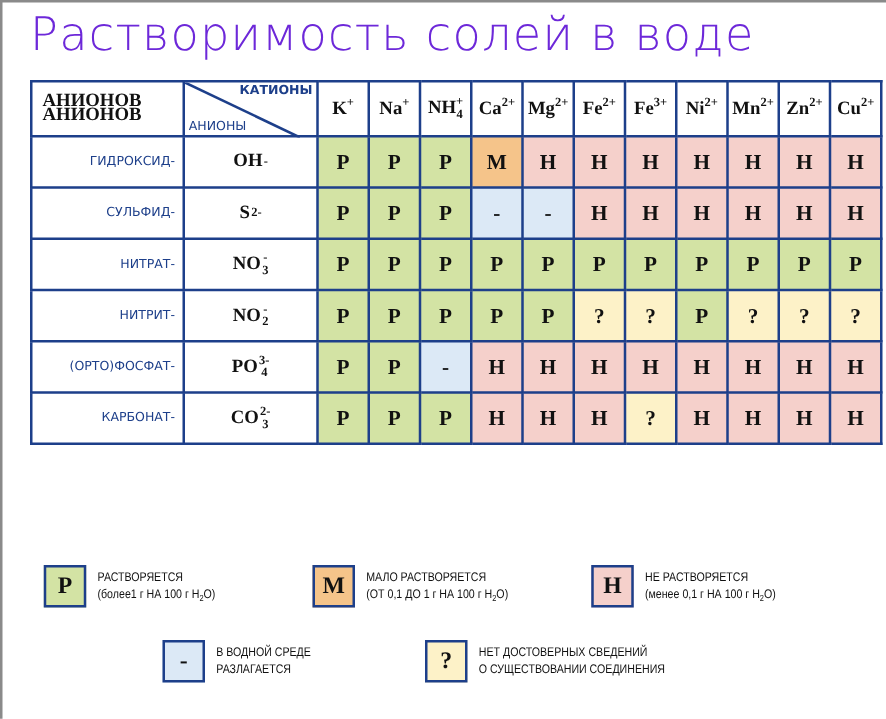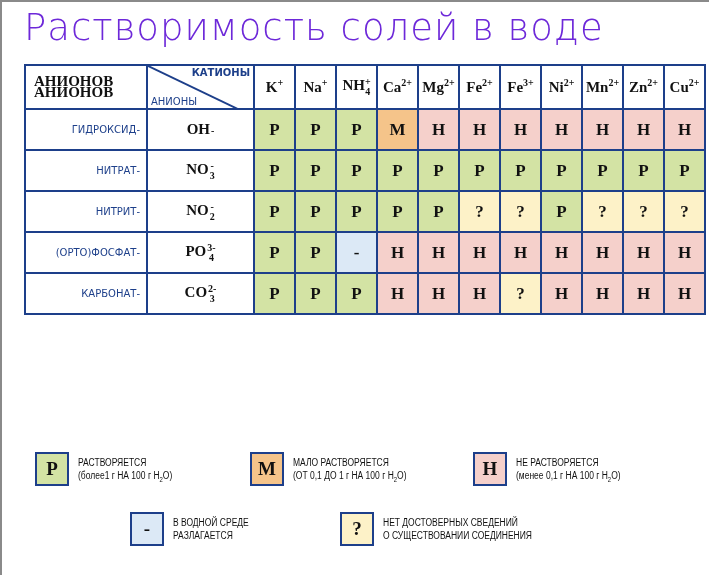--- a/index.html
+++ b/index.html
@@ -76,20 +76,38 @@
         <td class="cell c-M">М</td>
         <td class="cell c-H">Н</td>
         <td class="cell c-H">Н</td>
         <td class="cell c-H">Н</td>
         <td class="cell c-H">Н</td>
         <td class="cell c-H">Н</td>
         <td class="cell c-H">Н</td>
         <td class="cell c-H">Н</td>
       </tr>
       <tr>
+        <td class="name">СУЛЬФИД-</td>
+        <td class="anion"><span>S</span><span class="supsub" style="display:inline-flex;flex-direction:column;vertical-align:middle;line-height:10px;font-size:10px;margin-left:1px;">
+            <span>2-</span>
+            <span></span>
+          </span></td>
+        <td class="cell c-P">Р</td>
+        <td class="cell c-P">Р</td>
+        <td class="cell c-P">Р</td>
+        <td class="cell c-D">-</td>
+        <td class="cell c-D">-</td>
+        <td class="cell c-H">Н</td>
+        <td class="cell c-H">Н</td>
+        <td class="cell c-H">Н</td>
+        <td class="cell c-H">Н</td>
+        <td class="cell c-H">Н</td>
+        <td class="cell c-H">Н</td>
+      </tr>
+      <tr>
         <td class="name">НИТРАТ-</td>
         <td class="anion"><span>NO</span><span class="supsub" style="display:inline-flex;flex-direction:column;vertical-align:middle;line-height:10px;font-size:10px;margin-left:1px;">
             <span>-</span>
             <span>3</span>
           </span></td>
         <td class="cell c-P">Р</td>
         <td class="cell c-P">Р</td>
         <td class="cell c-P">Р</td>
         <td class="cell c-P">Р</td>
         <td class="cell c-P">Р</td>

